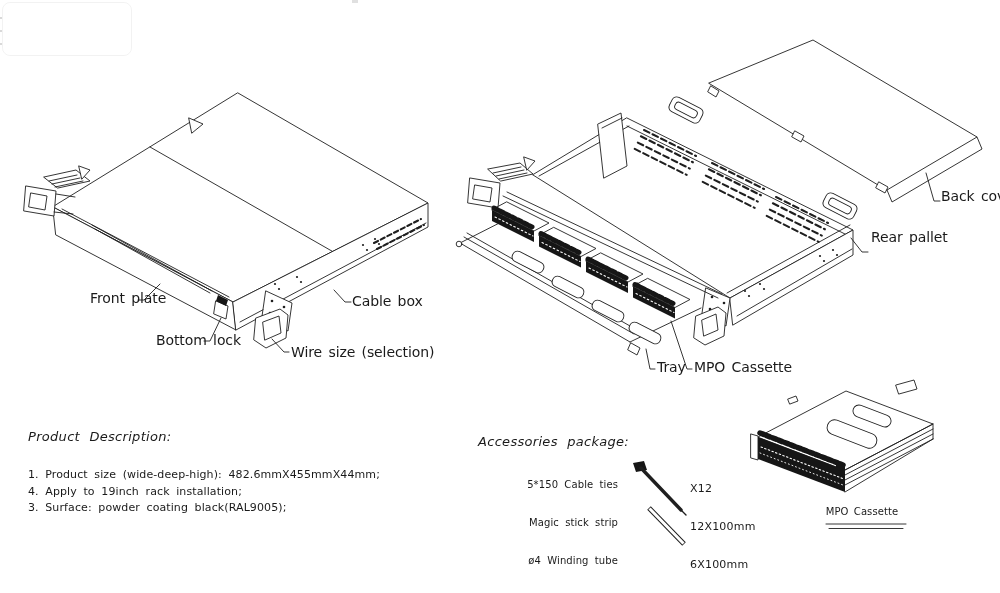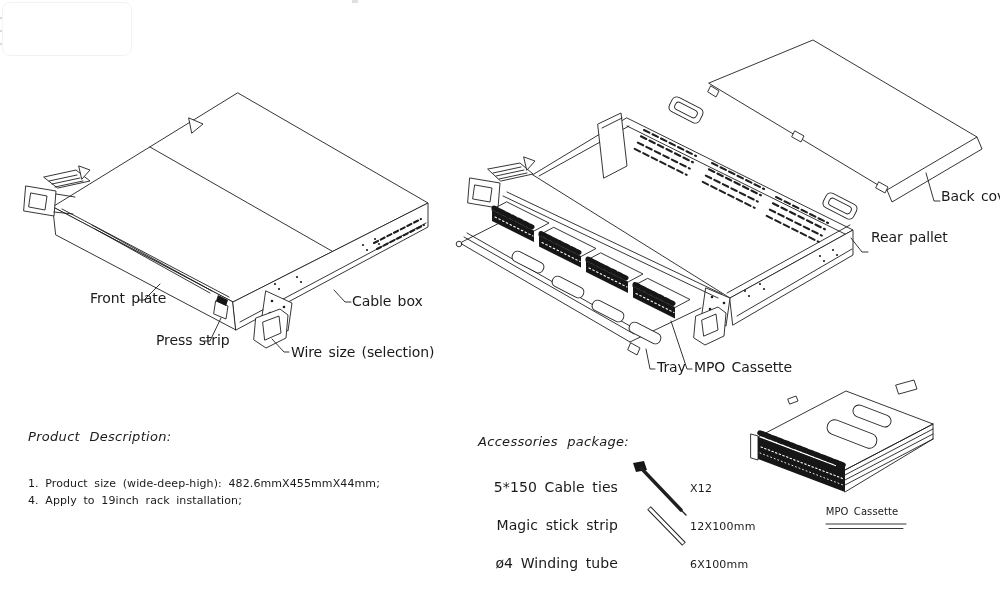--- a/index.html
+++ b/index.html
@@ -13,22 +13,22 @@
     white-space:nowrap;color:#1a1a1a;line-height:11px;
   }
   .caption{
     position:absolute;left:812px;top:506px;width:100px;text-align:center;
     font-size:10px;letter-spacing:0.1px;word-spacing:2px;color:#1a1a1a;
   }
   .section-heading{
     position:absolute;font-size:13px;letter-spacing:0.3px;word-spacing:5px;color:#1a1a1a;font-style:italic;
   }
   .pd-items{position:absolute;left:28px;top:467px;font-size:11px;line-height:16.5px;
-    letter-spacing:0.1px;word-spacing:3px;margin-top:9px;}
-  .acc-label{position:absolute;left:455px;width:163px;text-align:right;font-size:14px;
+    letter-spacing:0.1px;word-spacing:3px;}
+  .acc-label{position:absolute;left:455px;width:163px;text-align:right;font-size:10px;
     letter-spacing:0.1px;word-spacing:3px;white-space:nowrap;}
   .acc-qty{position:absolute;left:690px;font-size:11px;letter-spacing:0.2px;white-space:nowrap;}
   .faint-card{position:absolute;left:2px;top:2px;width:128px;height:52px;
     border:1px solid rgba(0,0,0,0.05);border-radius:8px;}
   .mark-a{position:absolute;left:352px;top:0;width:6px;height:3px;background:rgba(0,0,0,0.12);}
   .edge-dot{position:absolute;left:0;width:2px;height:2px;background:rgba(0,0,0,0.15);}
 </style>
 </head>
 <body>
 
@@ -263,33 +263,34 @@
       <line x1="641" y1="468" x2="681" y2="510" stroke-width="3.4"></line>
       <line x1="681" y1="510" x2="686" y2="515" stroke-width="1.4"></line>
     </g>
     <g stroke-linecap="butt">
       <line x1="649" y1="508" x2="684" y2="544" stroke="#1f1f1f" stroke-width="5"></line>
       <line x1="649.5" y1="508.5" x2="683.5" y2="543.5" stroke="#ffffff" stroke-width="3"></line>
     </g>
   </svg>
 
   <span class="lbl" style="left:90px;top:293px">Front plate</span>
-  <span class="lbl" style="left:156px;top:335px">Press strip</span>
+  <span class="lbl" style="left:156px;top:335px">Bottom lock</span>
   <span class="lbl" style="left:291px;top:347px">Wire size (selection)</span>
   <span class="lbl" style="left:352px;top:296px">Cable box</span>
   <span class="lbl" style="left:941px;top:191px">Back cover</span>
   <span class="lbl" style="left:871px;top:232px">Rear pallet</span>
   <span class="lbl" style="left:657px;top:362px">Tray</span>
   <span class="lbl" style="left:694px;top:362px">MPO Cassette</span>
   <span class="caption">MPO Cassette</span>
 
   <div class="section-heading" style="left:28px;top:429px">Product Description:</div>
   <div class="pd-items">
     <div>1. Product size (wide-deep-high): 482.6mmX455mmX44mm;</div>
     <div>4. Apply to 19inch rack installation;</div>
+    <div>3. Surface: powder coating black(RAL9005);</div>
   </div>
 
   <div class="section-heading" style="left:478px;top:434px">Accessories package:</div>
   <span class="acc-label" style="top:479px">5*150 Cable ties</span>
   <span class="acc-qty" style="top:482px">X12</span>
   <span class="acc-label" style="top:517px">Magic stick strip</span>
   <span class="acc-qty" style="top:520px">12X100mm</span>
   <span class="acc-label" style="top:555px">ø4 Winding tube</span>
   <span class="acc-qty" style="top:558px">6X100mm</span>
 

